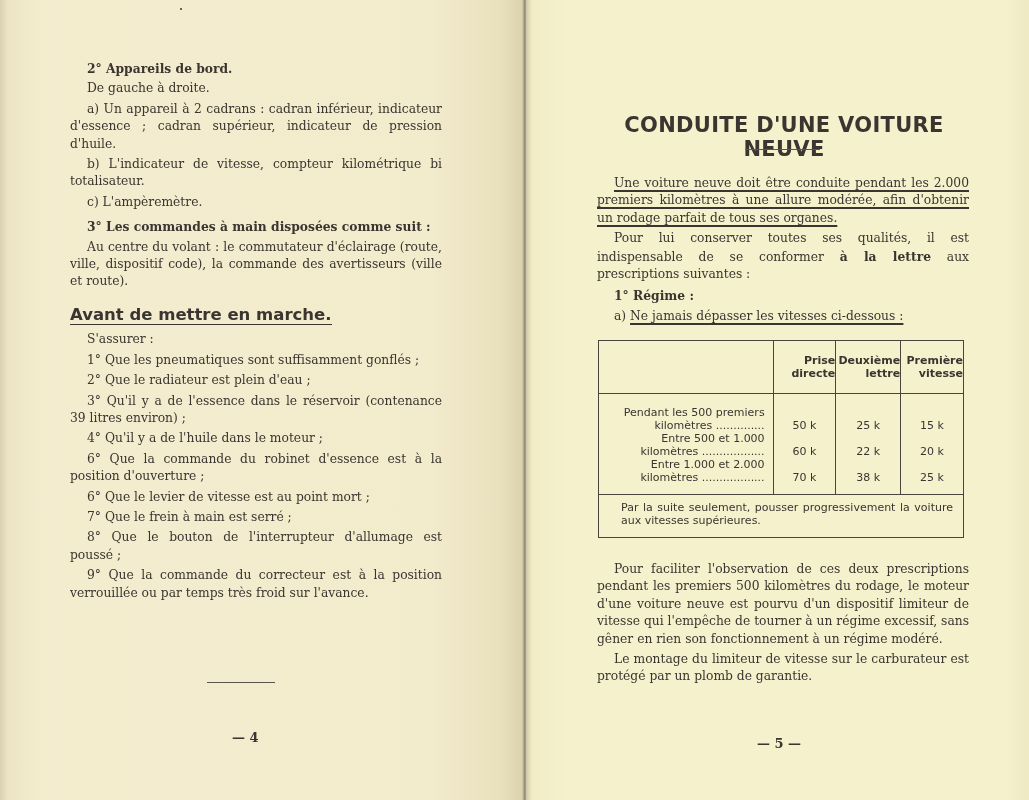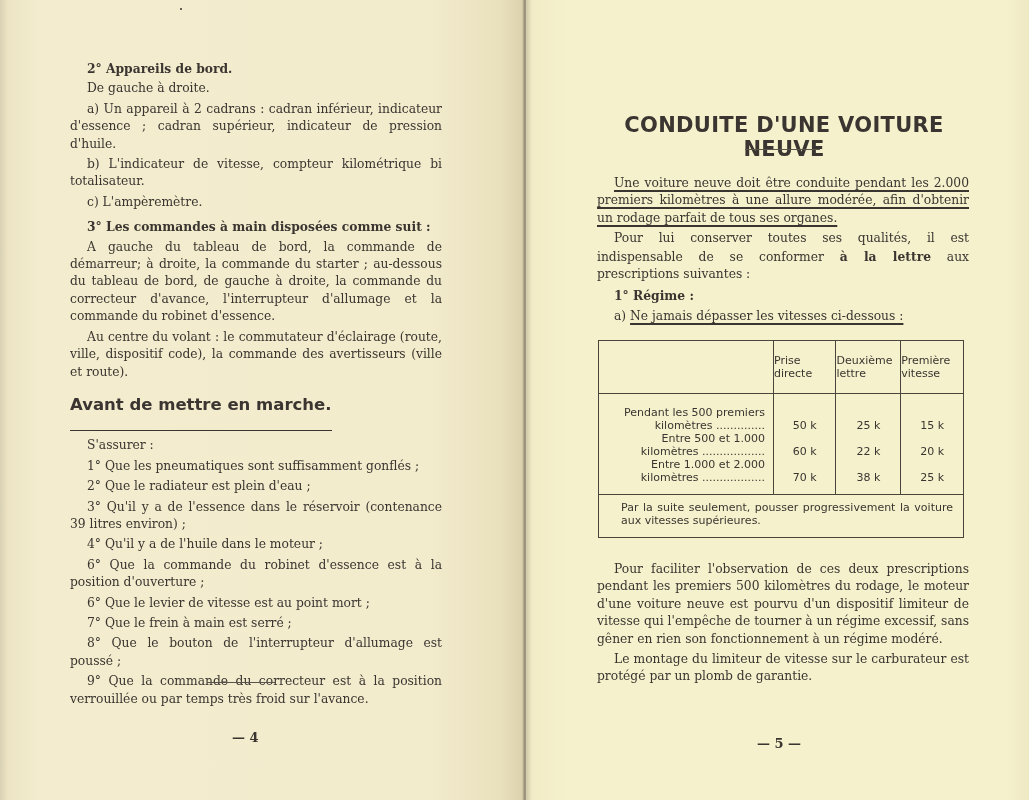--- a/index.html
+++ b/index.html
@@ -8,50 +8,49 @@
   .page { position:absolute; top:0; height:800px; }
   .left { left:0; width:526px;
           background:linear-gradient(90deg,#d9d1b3 0px,#ece4c4 8px,#f3ecce 40px,#f2ebcc 430px,#e9e0bd 500px,#dcd2ae 522px,#8d8470 525px,#b7ae95 526px); }
   .right { left:526px; width:503px;
            background:linear-gradient(90deg,#cfc8a7 0px,#f1ecc6 6px,#f5f1cc 40px,#f5f1cd 480px,#eee9c3 503px); }
   .lt { position:absolute; left:70px; width:372px; font-size:12.3px; line-height:17.4px; }
   .p { margin:0 0 3px 0; text-align:justify; }
   .ind { text-indent:17px; }
   .b { font-weight:bold; }
   .h2 { font-family:"DejaVu Sans", sans-serif; font-weight:bold; font-size:16.5px;
-        border-bottom:1.5px solid #3a3530; display:inline-block; padding-bottom:17px; margin:12px 0 6px 0; }
+        border-bottom:1.5px solid #3a3530; display:inline-block; padding-bottom:1px; margin:12px 0 6px 0; }
   .sep { position:absolute; width:68px; border-top:1px solid #5a554a; }
   .pnum { position:absolute; font-size:13px; font-weight:bold; }
   .rt { position:absolute; left:597px; width:372px; font-size:12.3px; line-height:17.4px; }
   .title { position:absolute; left:597px; top:113px; width:374px; text-align:center;
            font-family:"DejaVu Sans", sans-serif; font-weight:bold; font-size:21px; letter-spacing:0.3px; }
   .ul { text-decoration:underline; text-decoration-thickness:1.5px; text-underline-offset:3px; }
   table.speeds { position:absolute; left:598px; top:340px; width:366px; border-collapse:collapse;
                  border:1.5px solid #4a453c; font-family:"DejaVu Sans", sans-serif; font-size:11px; line-height:13px; }
   table.speeds td, table.speeds th { padding:0; }
-  .hcell { text-align:left; font-weight:normal; height:52px; vertical-align:middle; border-left:1px solid #4a453c; border-bottom:1px solid #4a453c; }
+  .hcell { text-align:right; font-weight:bold; height:52px; vertical-align:middle; border-left:1px solid #4a453c; border-bottom:1px solid #4a453c; }
   .corner { border-bottom:1px solid #4a453c; width:176px; }
   .rowlabel { text-align:right; padding:0 8px 0 8px !important; }
   .val { text-align:center; border-left:1px solid #4a453c; vertical-align:bottom; }
   .note { text-align:justify; padding:6px 10px 10px 22px !important; border-top:1px solid #4a453c; }
   .mark { position:absolute; width:2px; height:2px; background:#3a3530; border-radius:1px; }
 </style>
 </head>
 <body>
 
 <div class="page left">
   <div class="mark" style="left:180px;top:8px;"></div>
   <div class="lt" style="top:60px;">
     <div class="p ind b">2° Appareils de bord.</div>
     <div class="p ind">De gauche à droite.</div>
     <div class="p ind">a) Un appareil à 2 cadrans : cadran inférieur, indicateur d'essence ; cadran supérieur, indicateur de pression d'huile.</div>
     <div class="p ind">b) L'indicateur de vitesse, compteur kilométrique bi totalisateur.</div>
     <div class="p ind" style="margin-bottom:7px;">c) L'ampèremètre.</div>
     <div class="p ind b">3° Les commandes à main disposées comme suit :</div>
-    <div class="p ind">A gauche du tableau de bord, la commande de démarreur; à droite, la commande du starter ; au-dessous du tableau de bord, de gauche à droite, la commande du correcteur d'avance, l'interrupteur d'allumage et la commande du robinet d'essence.</div>
     <div class="p ind">Au centre du volant : le commutateur d'éclairage (route, ville, dispositif code), la commande des avertisseurs (ville et route).</div>
     <div class="h2">Avant de mettre en marche.</div>
     <div class="p ind">S'assurer :</div>
     <div class="p ind">1° Que les pneumatiques sont suffisamment gonflés ;</div>
     <div class="p ind">2° Que le radiateur est plein d'eau ;</div>
     <div class="p ind">3° Qu'il y a de l'essence dans le réservoir (contenance 39 litres environ) ;</div>
     <div class="p ind">4° Qu'il y a de l'huile dans le moteur ;</div>
     <div class="p ind">6° Que la commande du robinet d'essence est à la position d'ouverture ;</div>
     <div class="p ind">6° Que le levier de vitesse est au point mort ;</div>
     <div class="p ind">7° Que le frein à main est serré ;</div>

